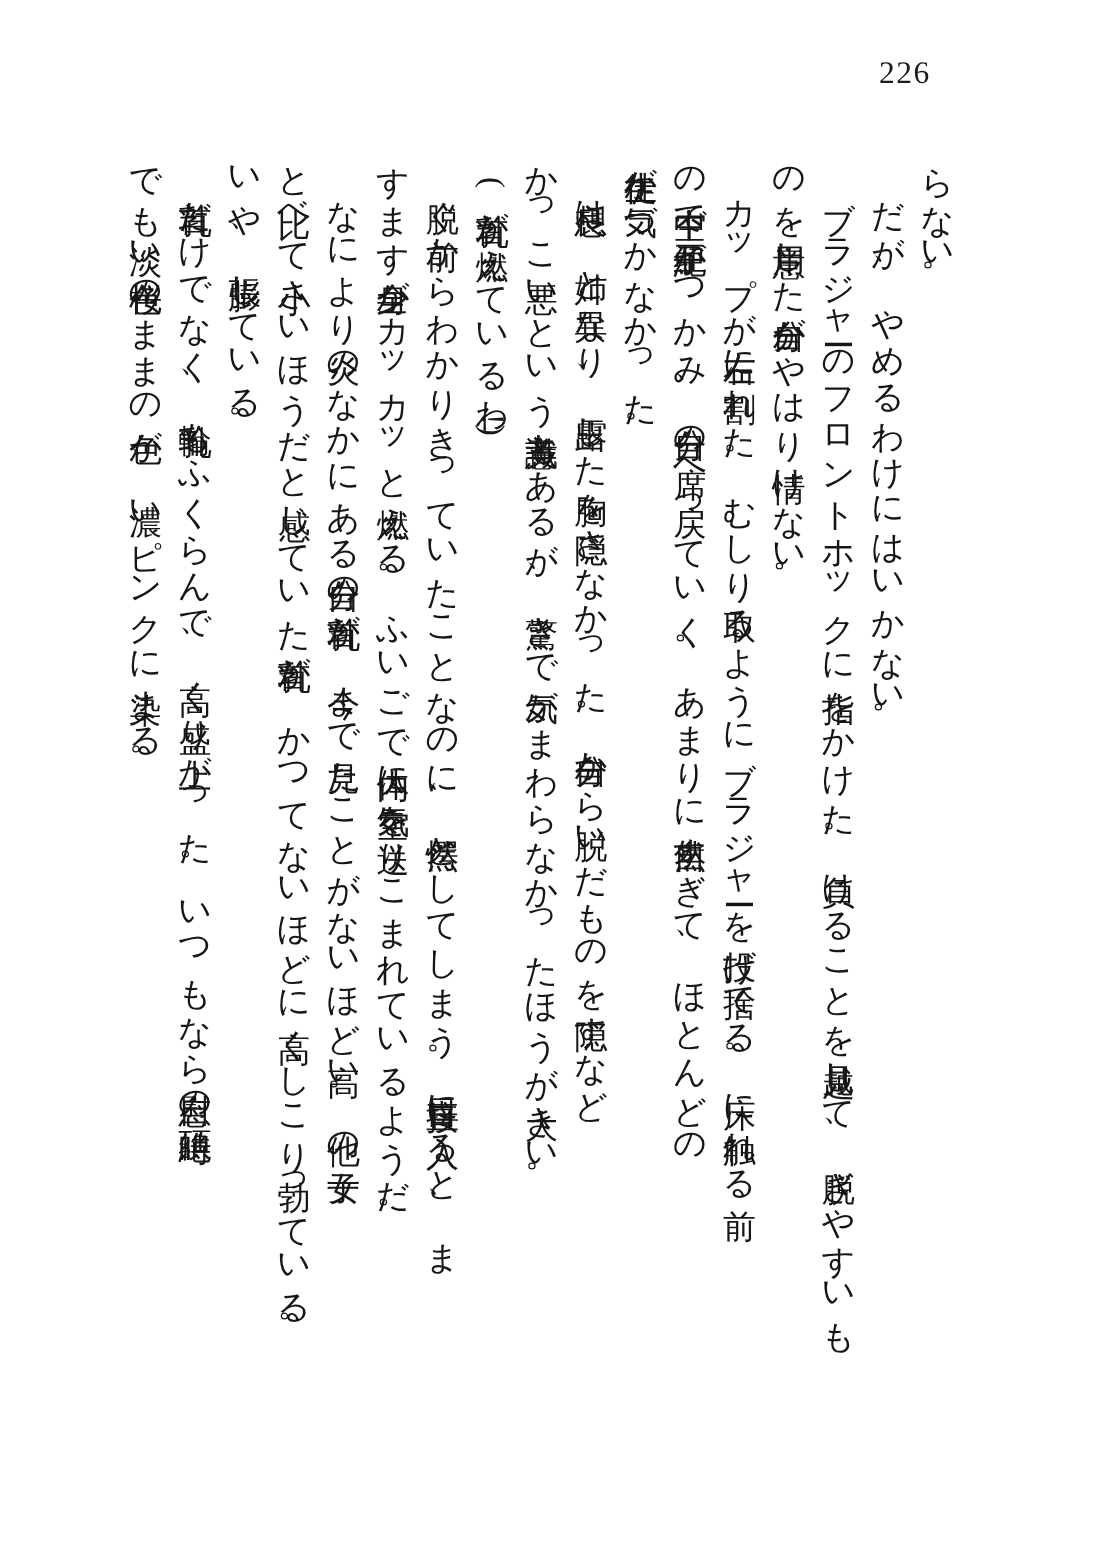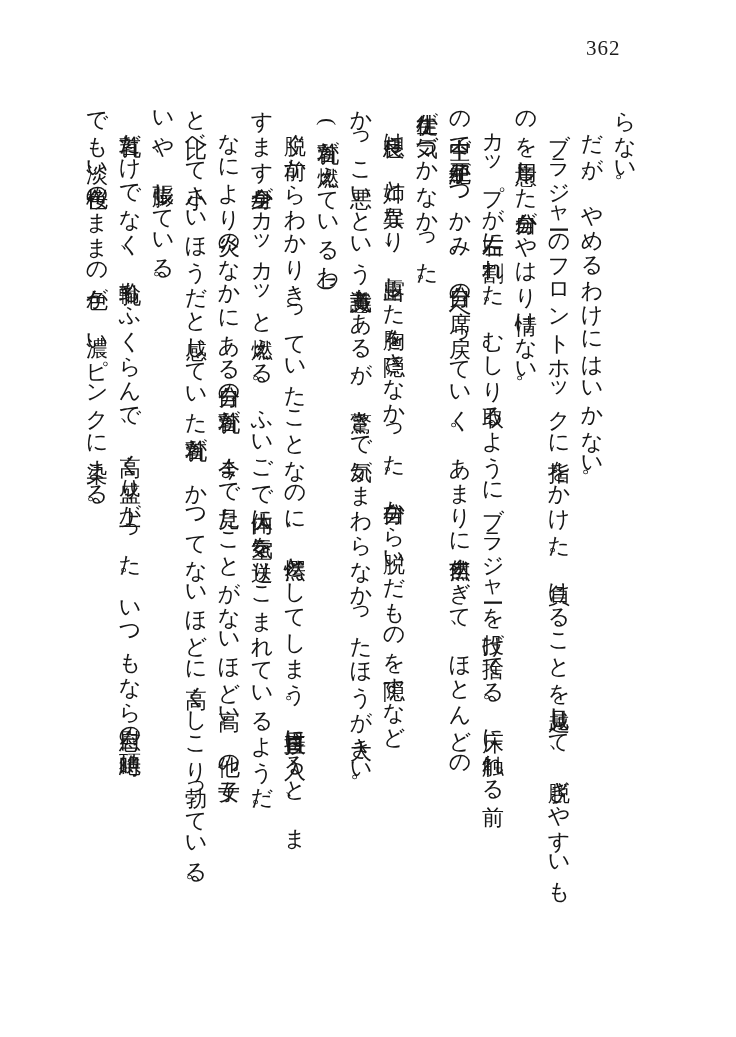--- a/index.html
+++ b/index.html
@@ -42,21 +42,21 @@
     white-space: pre;
   }
   .column.indent {
     text-indent: 22px;
   }
 </style>
 </head>
 <body>
 
 <div class="page">
-  <div class="page-number">362</div>
+  <div class="page-number">226</div>
 
   <div class="text-block">
       <div class="column">らない。</div>
       <div class="column indent">だが、やめるわけにはいかない。</div>
       <div class="column indent">ブラジャーのフロントホックに指をかけた。負けることを見越して、脱ぎやすいも</div>
       <div class="column">のを用意した自分がやはり情けない。</div>
       <div class="column indent">カップが左右に割れた。むしり取るようにブラジャーを投げ捨てる。床に触れる前</div>
       <div class="column">の空中で亜紀子がつかみ、自分の席へ戻っていく。あまりに自然すぎて、ほとんどの</div>
       <div class="column">生徒が気づかなかった。</div>
       <div class="column indent">想良は、姉と異なり、露出した胸を隠さなかった。自分から脱いだものを隠すなど</div>

